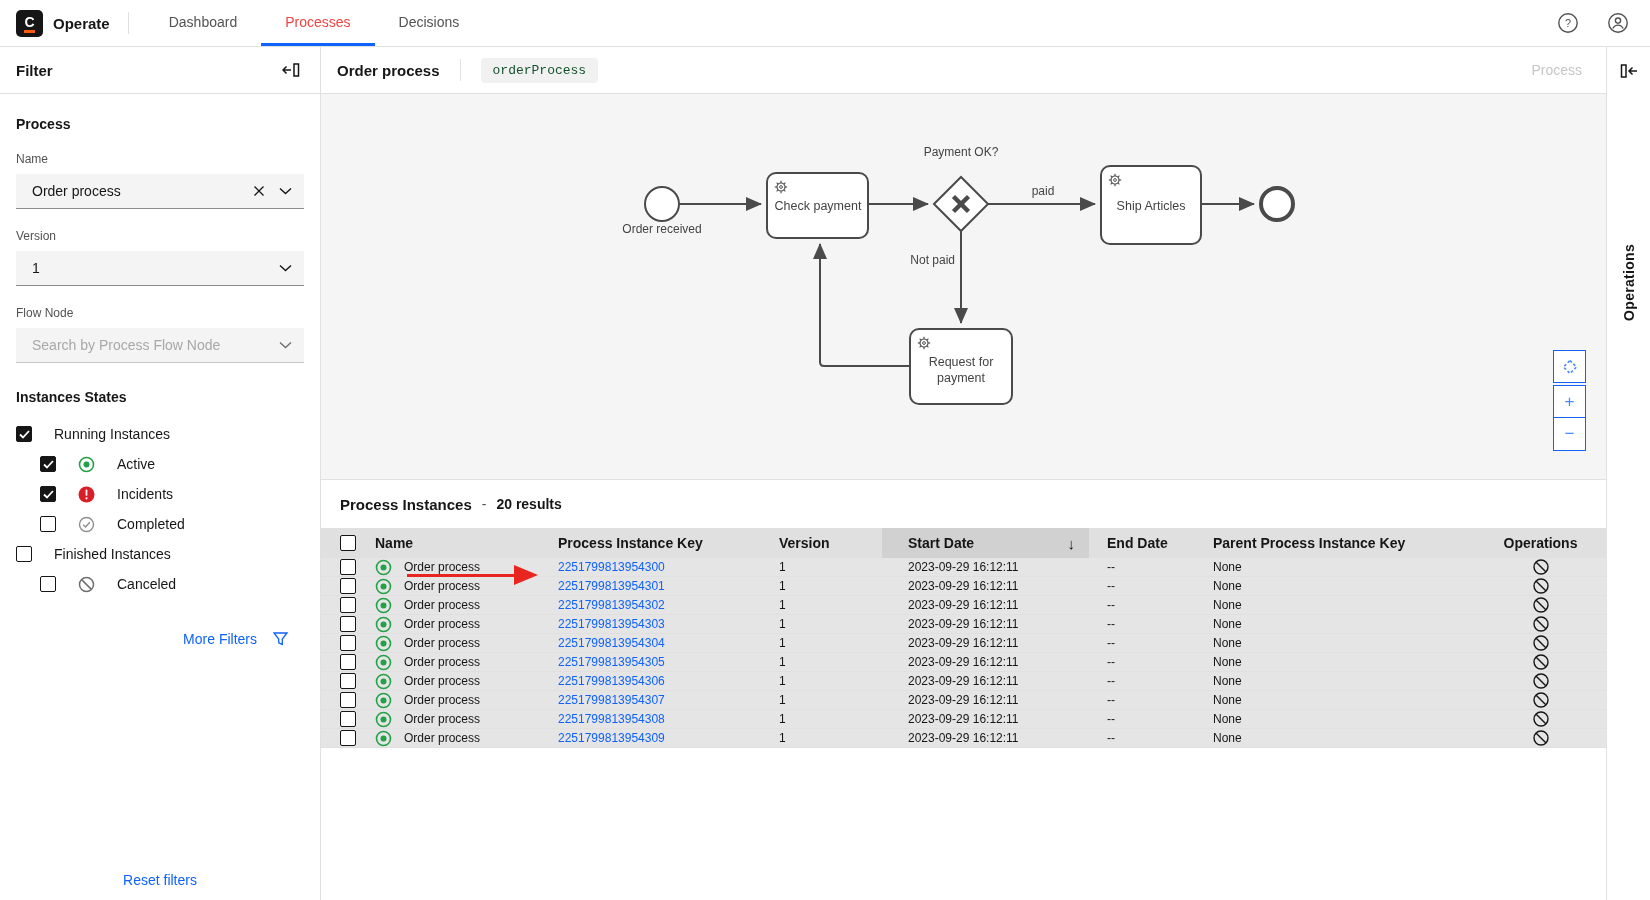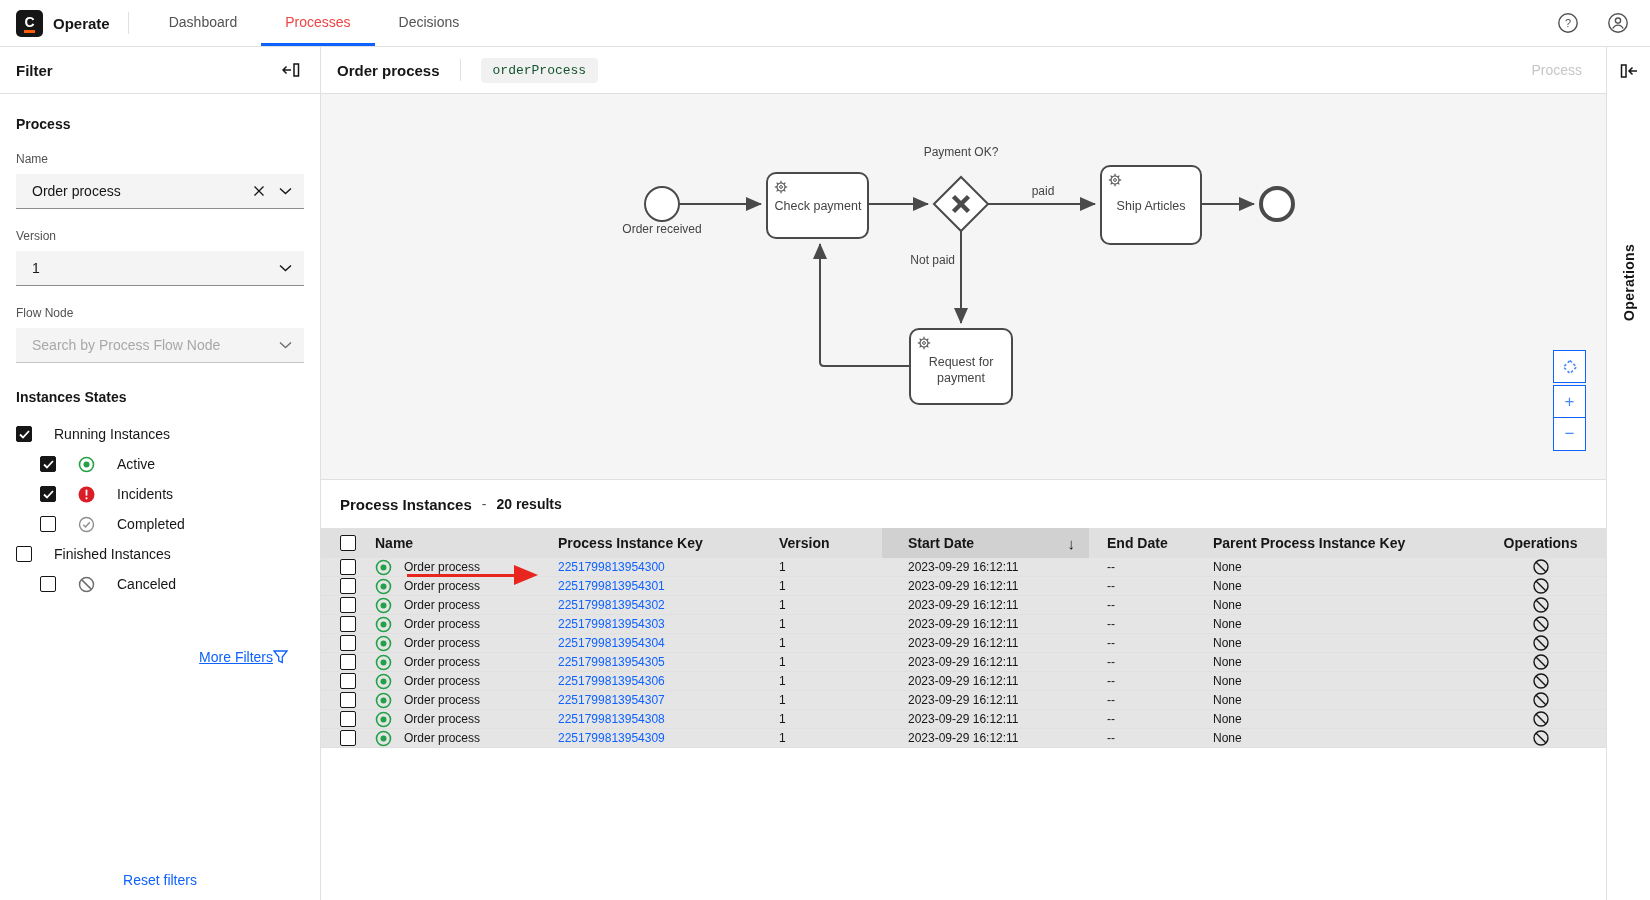--- a/index.html
+++ b/index.html
@@ -45,22 +45,22 @@
   .combo .placeholder { color:#a8a8a8; }
   .combo .xbtn { margin-right:14px; display:flex; cursor:pointer; }
   .states-heading { margin-top:26px; font-weight:700; font-size:14px; }
   .cb-list { margin-top:14px; }
   .cb-row { display:flex; align-items:center; height:30px; gap:22px; font-size:14px; cursor:pointer; }
   .cb-row.child { padding-left:24px; }
   .cb { width:16px; height:16px; border:1px solid #161616; border-radius:2px; background:#fff;
     display:inline-flex; align-items:center; justify-content:center; flex:0 0 16px; }
   .cb.checked { background:#161616; border-color:#161616; }
   .state-ico { width:17px; height:17px; display:inline-flex; flex:0 0 17px; }
-  .more-filters { margin-top:50px; display:flex; justify-content:flex-end; align-items:center; gap:0;
-    padding-right:16px; color:#0f62fe; font-size:14px; cursor:pointer;text-decoration:underline; }
+  .more-filters { margin-top:32px; display:flex; justify-content:flex-end; align-items:center; gap:16px;
+    padding-right:16px; color:#0f62fe; font-size:14px; cursor:pointer; }
   .reset-filters { position:absolute; bottom:12px; left:0; right:0; text-align:center;
     color:#0f62fe; font-size:14px; cursor:pointer; }
 
   
   .proc-header { height:47px; flex:0 0 47px; display:flex; align-items:center; border-bottom:1px solid #e0e0e0; padding:0 24px 0 16px; }
   .proc-title { font-weight:700; font-size:15px; }
   .ph-divider { width:1px; height:22px; background:#e0e0e0; margin:0 20px; }
   .code-badge { background:#f1f1f1; border-radius:4px; padding:5px 12px; font-size:13px;
     font-family:"Liberation Mono","DejaVu Sans Mono",monospace; color:#14532d; }
   .delete-btn { margin-left:auto; color:#c6c6c6; font-size:14px; }

